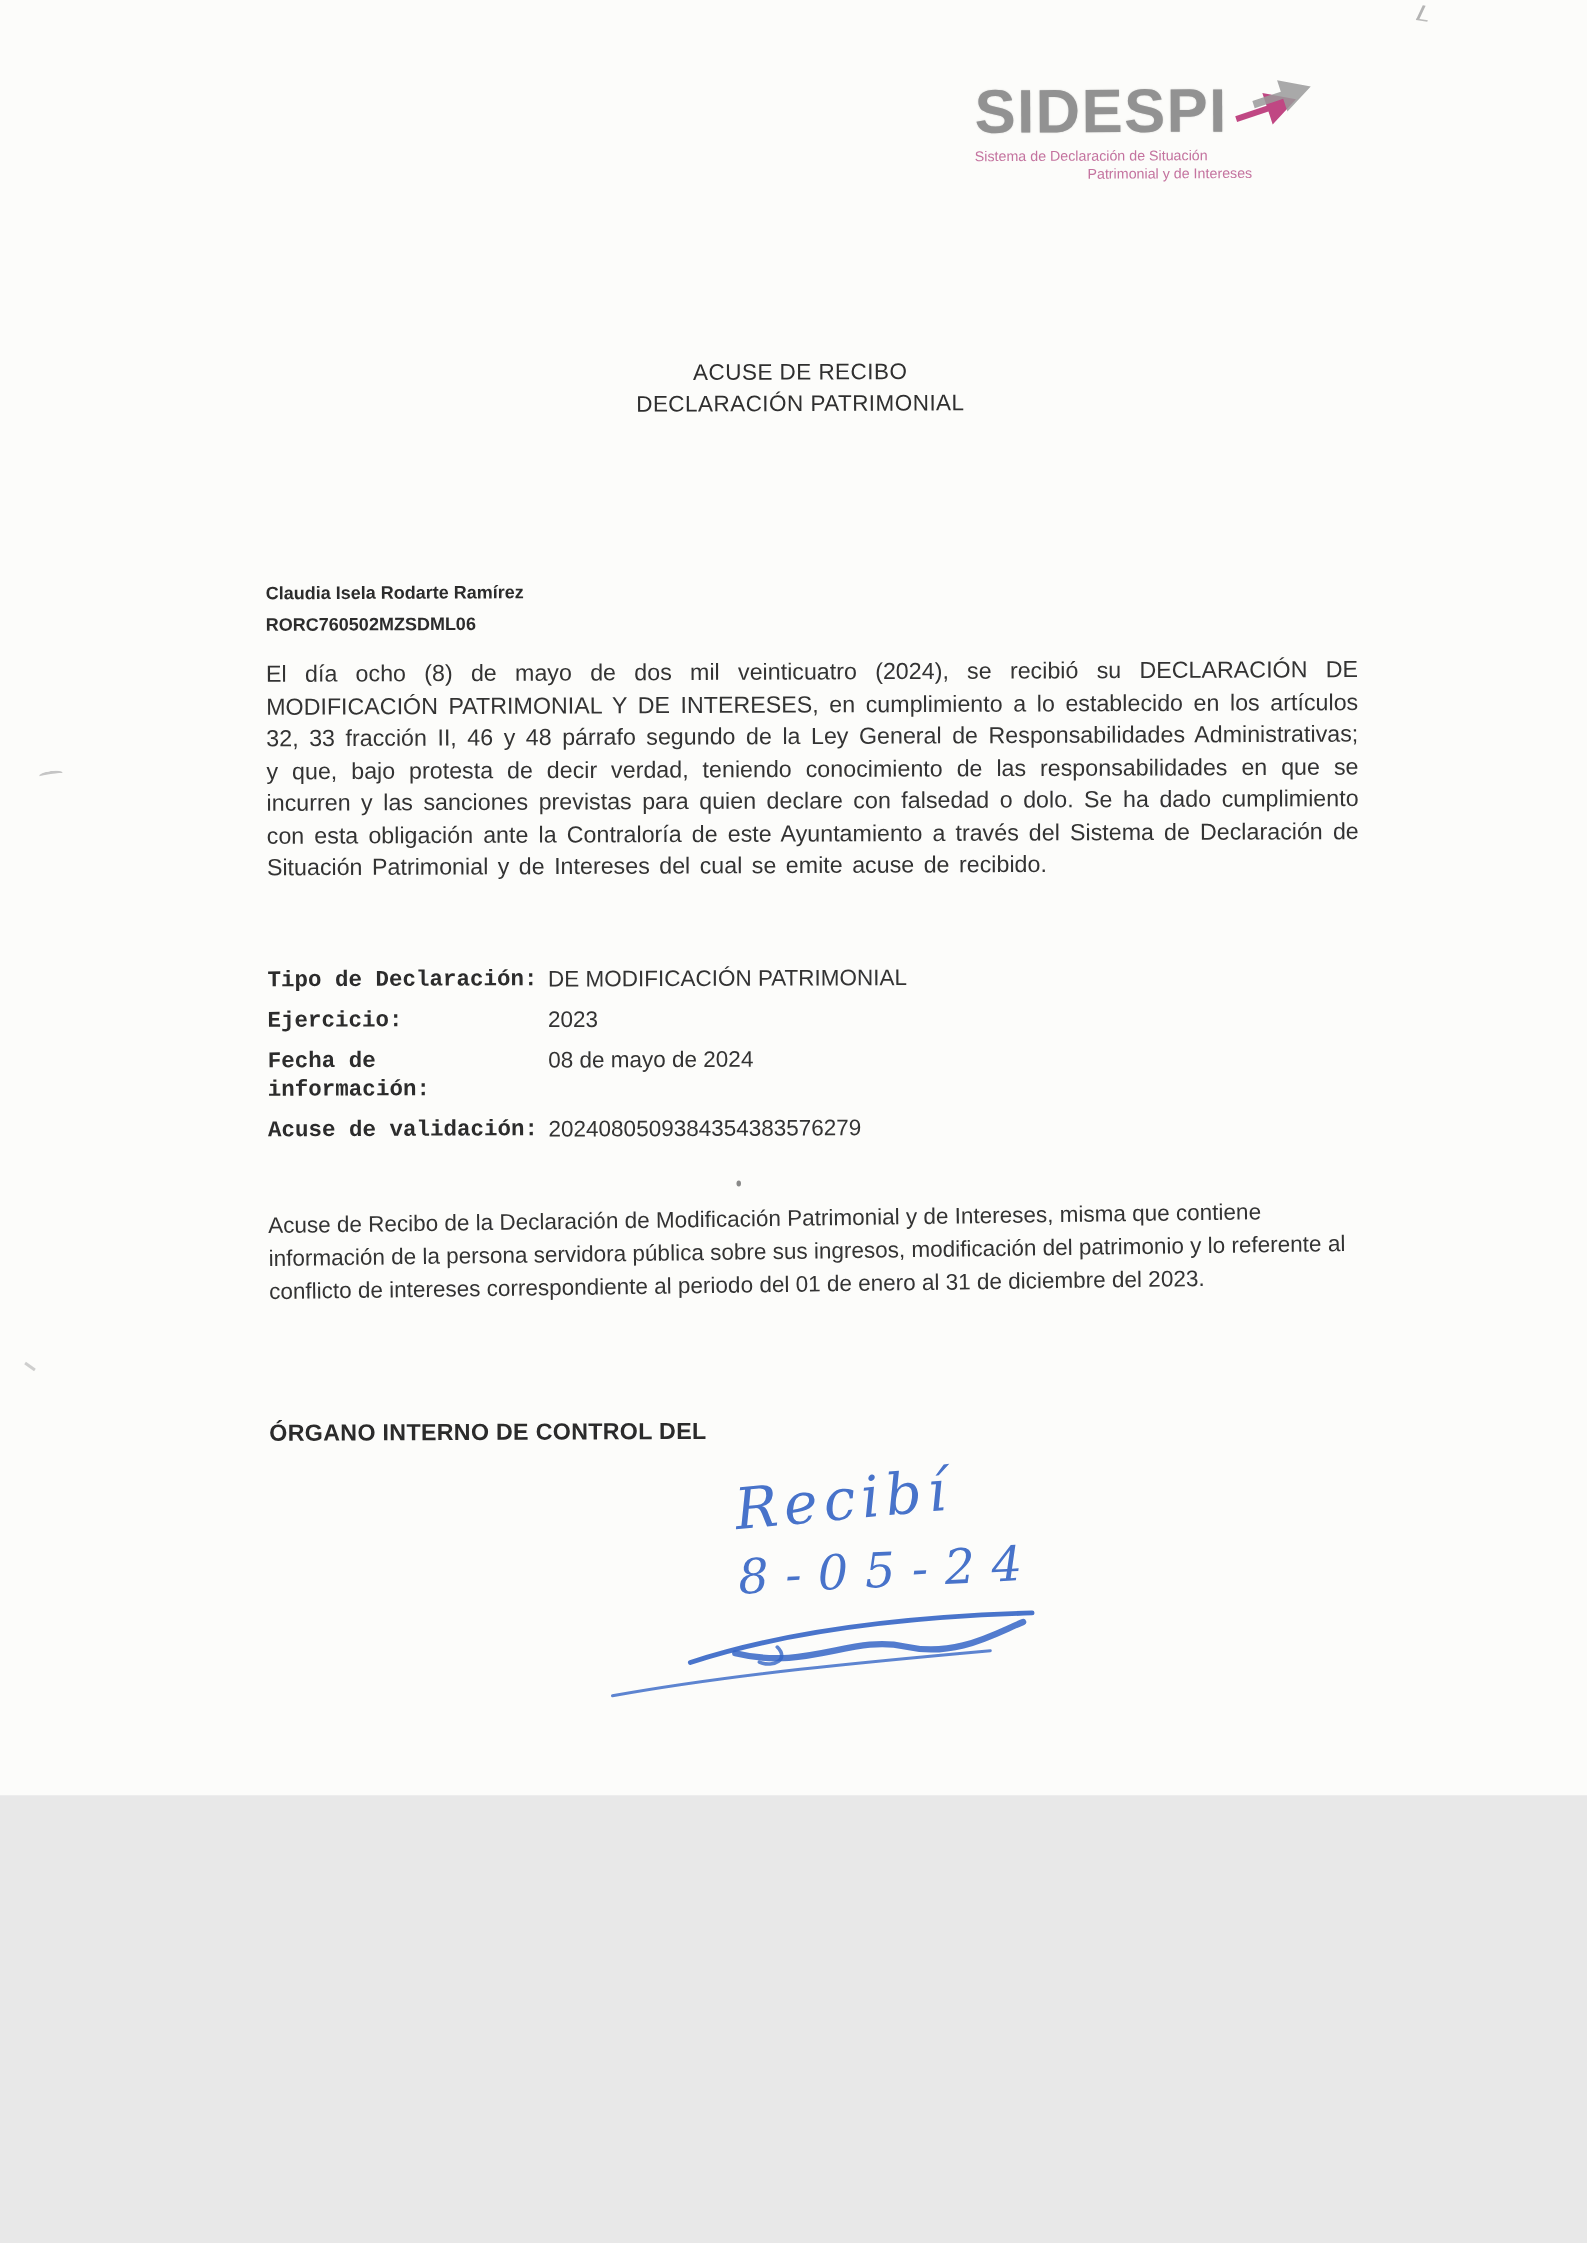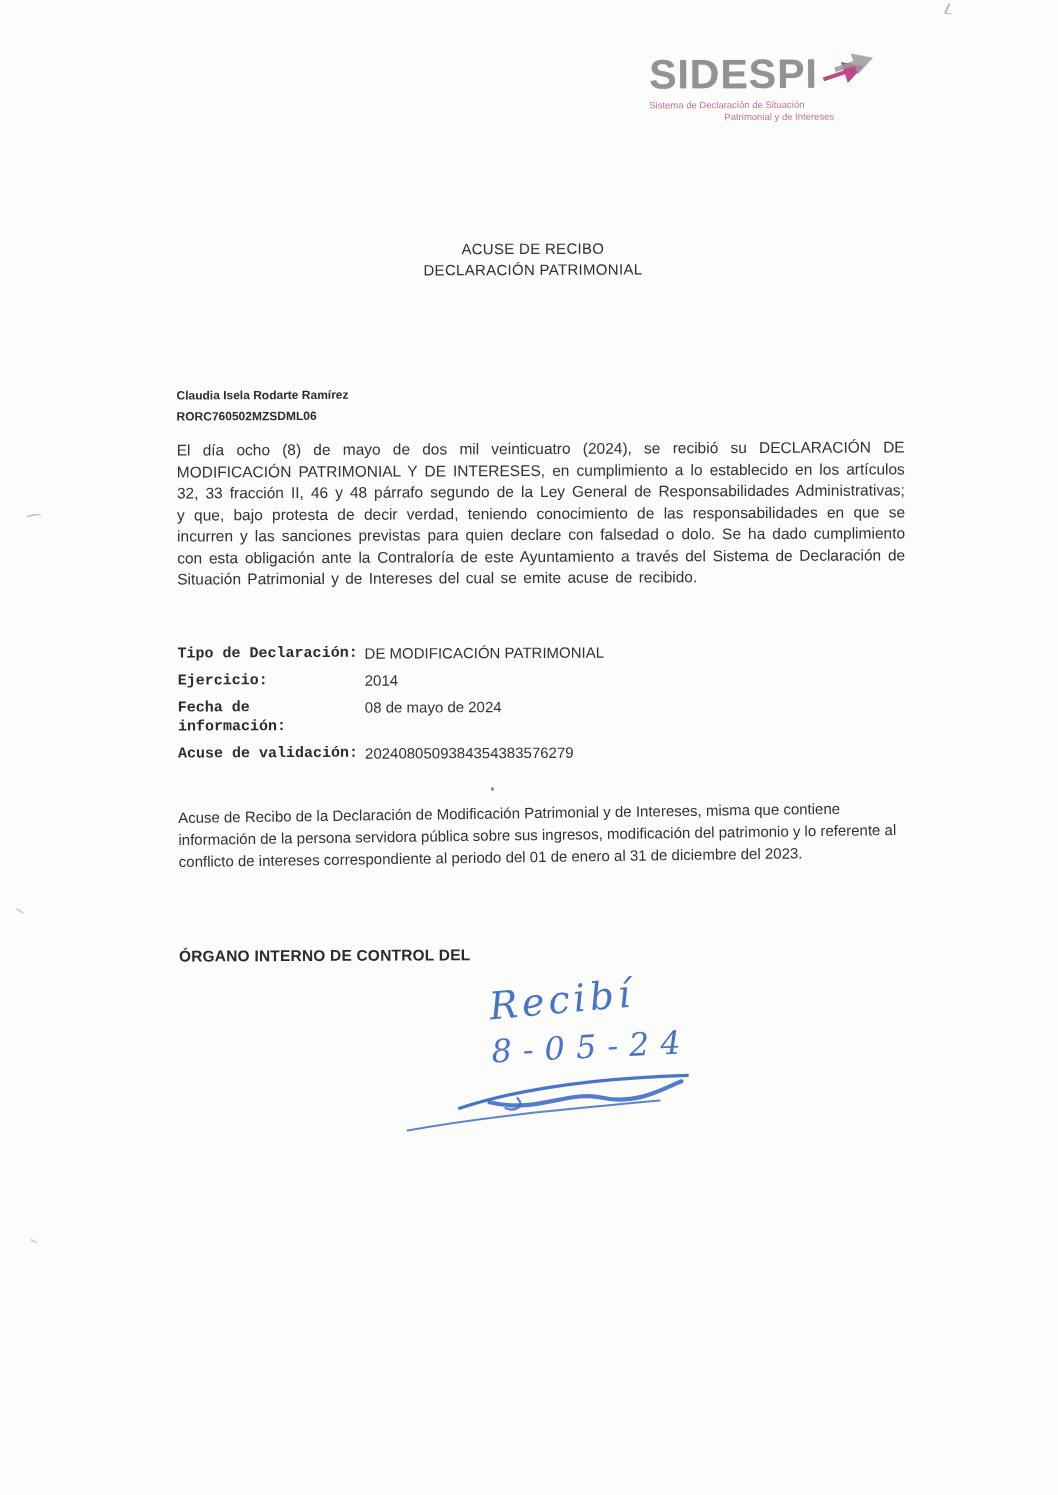--- a/index.html
+++ b/index.html
@@ -1,19 +1,19 @@
 <!DOCTYPE html>
 <html><head>
 <meta charset="utf-8">
 <style>
   * { margin:0; padding:0; box-sizing:border-box; }
   html,body { background:#e8e8e8; }
   .page {
     position:relative;
-    width:1058px; height:1495px;
+    width:1058px; height:1197px;
     margin:0 auto;
     background:#fcfcfa;
     overflow:hidden;
     font-family:"Liberation Sans", sans-serif;
     color:#343434;
   }
   .content { position:absolute; inset:0; transform:rotate(-0.25deg); }
 
   
   .logo { position:absolute; left:652px; top:54px; width:260px; }
@@ -113,21 +113,21 @@
 
     <p class="body-par">El día ocho (8) de mayo de dos mil veinticuatro (2024), se recibió su DECLARACIÓN DE MODIFICACIÓN PATRIMONIAL Y DE INTERESES, en cumplimiento a lo establecido en los artículos 32, 33 fracción II, 46 y 48 párrafo segundo de la Ley General de Responsabilidades Administrativas; y que, bajo protesta de decir verdad, teniendo conocimiento de las responsabilidades en que se incurren y las sanciones previstas para quien declare con falsedad o dolo. Se ha dado cumplimiento con esta obligación ante la Contraloría de este Ayuntamiento a través del Sistema de Declaración de Situación Patrimonial y de Intereses del cual se emite acuse de recibido.</p>
 
     <div class="fields">
       <div class="field-row">
         <span class="field-label">Tipo de Declaración:</span>
         <span class="field-value">DE MODIFICACIÓN PATRIMONIAL</span>
       </div>
       <div class="field-row">
         <span class="field-label">Ejercicio:</span>
-        <span class="field-value">2014</span>
+        <span class="field-value">2023</span>
       </div>
       <div class="field-row">
         <span class="field-label">Fecha de información:</span>
         <span class="field-value">08 de mayo de 2024</span>
       </div>
       <div class="field-row">
         <span class="field-label">Acuse de validación:</span>
         <span class="field-value">2024080509384354383576279</span>
       </div>
     </div>

